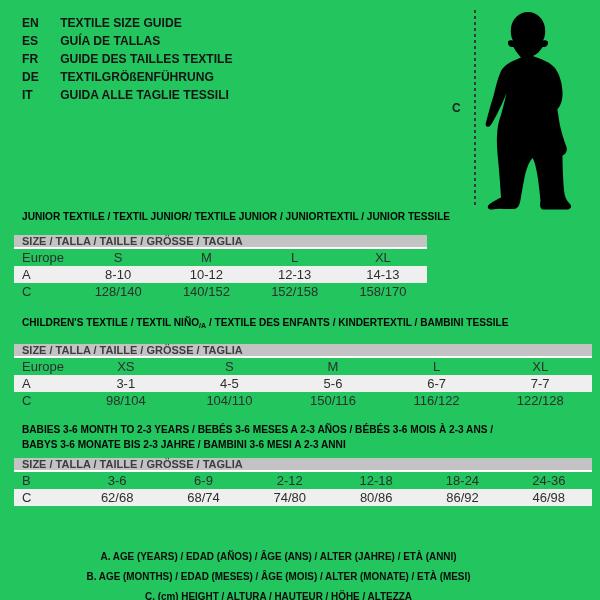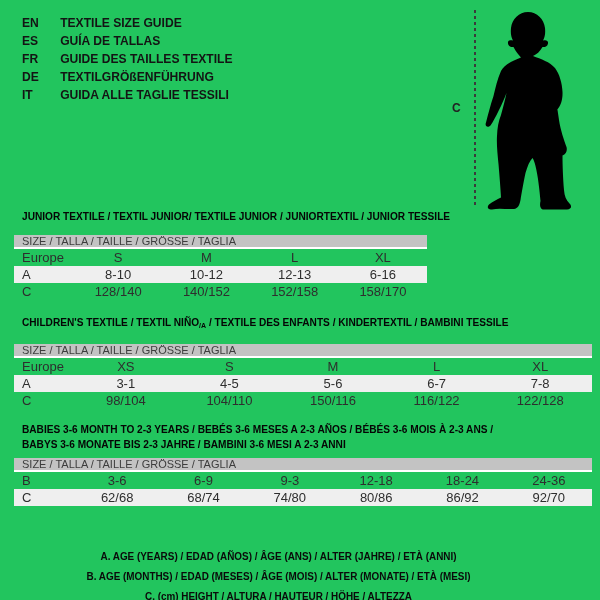--- a/index.html
+++ b/index.html
@@ -27,21 +27,21 @@
   .tables { position:absolute; left:14px; top:210px; width:578px; }
   .section-title { font-weight:bold; font-size:11.5px; line-height:12px; color:#050505;
     margin-left:8px; white-space:nowrap; transform:scaleX(0.88); transform-origin:0 50%; }
   .section-title .sub { font-size:8px; vertical-align:-2px; }
   .title-line2 { margin-top:3px; }
 
   table.size-table { border-collapse:separate; border-spacing:0; table-layout:fixed; }
   table.cols4 { width:413px; }
   table.cols5, table.cols6 { width:578px; }
   table.size-table thead th {
-    background:#c3c3c3; height:14px; font-weight:normal; font-size:11px; color:#3d3d3d;
+    background:#c3c3c3; height:14px; font-weight:bold; font-size:11px; color:#3d3d3d;
     text-align:left; padding:0 16px 0 8px; border-bottom:2px solid #ffffff; white-space:nowrap;
   }
   table.size-table tbody td {
     height:17px; font-size:13px; color:#2e2e2e; text-align:center; padding:0;
     white-space:nowrap;
   }
   table.size-table tbody td.row-label { text-align:left; padding-left:8px; }
   table.size-table tbody tr.shaded td { background:#efefef; }
 
   .mt-t1 { margin-top:13px; }
@@ -155,21 +155,21 @@
             <td>S</td>
             <td>M</td>
             <td>L</td>
             <td>XL</td>
           </tr>
           <tr class="shaded">
             <td class="row-label">A</td>
             <td>8-10</td>
             <td>10-12</td>
             <td>12-13</td>
-            <td>6-16</td>
+            <td>14-13</td>
           </tr>
           <tr>
             <td class="row-label">C</td>
             <td>128/140</td>
             <td>140/152</td>
             <td>152/158</td>
             <td>158/170</td>
           </tr>
         </tbody>
     </table>
@@ -199,21 +199,21 @@
             <td>M</td>
             <td>L</td>
             <td>XL</td>
           </tr>
           <tr class="shaded">
             <td class="row-label">A</td>
             <td>3-1</td>
             <td>4-5</td>
             <td>5-6</td>
             <td>6-7</td>
-            <td>7-8</td>
+            <td>7-7</td>
           </tr>
           <tr>
             <td class="row-label">C</td>
             <td>98/104</td>
             <td>104/110</td>
             <td>150/116</td>
             <td>116/122</td>
             <td>122/128</td>
           </tr>
         </tbody>
@@ -234,33 +234,33 @@
       <thead>
         <tr>
           <th colspan="7">SIZE / TALLA / TAILLE / GRÖSSE / TAGLIA</th>
         </tr>
       </thead>
       <tbody>
           <tr>
             <td class="row-label">B</td>
             <td>3-6</td>
             <td>6-9</td>
-            <td>9-3</td>
+            <td>2-12</td>
             <td>12-18</td>
             <td>18-24</td>
             <td>24-36</td>
           </tr>
           <tr class="shaded">
             <td class="row-label">C</td>
             <td>62/68</td>
             <td>68/74</td>
             <td>74/80</td>
             <td>80/86</td>
             <td>86/92</td>
-            <td>92/70</td>
+            <td>46/98</td>
           </tr>
         </tbody>
     </table>
 
     <div class="notes">
       <div class="note-line">A. AGE (YEARS) / EDAD (AÑOS) / ÂGE (ANS) / ALTER (JAHRE) / ETÀ (ANNI)</div>
       <div class="note-line">B. AGE (MONTHS) / EDAD (MESES) / ÂGE (MOIS) / ALTER (MONATE) / ETÀ (MESI)</div>
       <div class="note-line">C. (cm) HEIGHT / ALTURA / HAUTEUR / HÖHE / ALTEZZA</div>
     </div>
 

